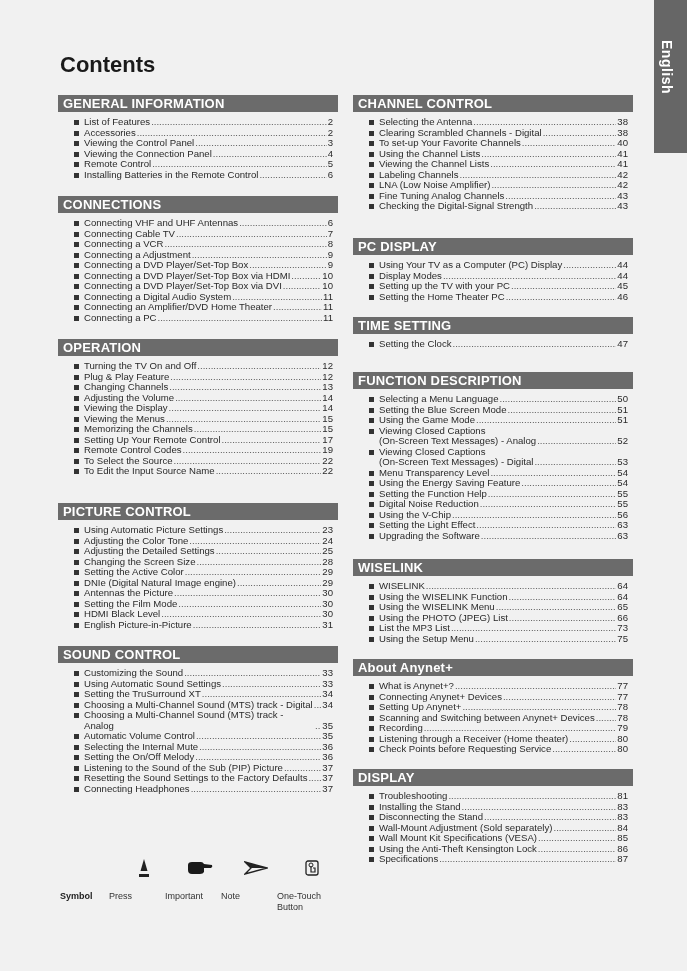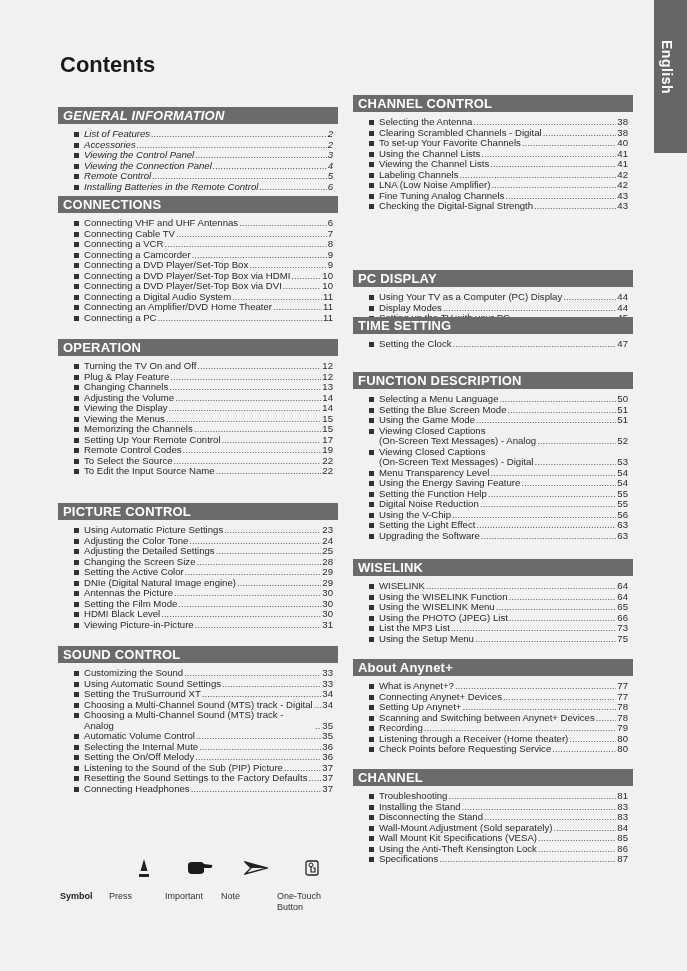--- a/index.html
+++ b/index.html
@@ -50,21 +50,21 @@
 </head>
 <body>
 
 <div class="lang-tab">
   <span>English</span>
 </div>
 
 <div class="title">Contents</div>
 
 <div class="col left" id="col-left">
-    <div class="section" style="top: 12px; font-style: italic;">
+    <div class="section" style="top: 0px;">
       <div class="sec-head">GENERAL INFORMATION</div>
       <ul class="items">
         <li>
           <span class="lbl">List of Features</span>
           <span class="dots"></span>
           <span class="pg">2</span>
         </li>
         <li>
           <span class="lbl">Accessories</span>
           <span class="dots"></span>
@@ -104,21 +104,21 @@
           <span class="lbl">Connecting Cable TV</span>
           <span class="dots"></span>
           <span class="pg">7</span>
         </li>
         <li>
           <span class="lbl">Connecting a VCR</span>
           <span class="dots"></span>
           <span class="pg">8</span>
         </li>
         <li>
-          <span class="lbl">Connecting a Camcorder</span>
+          <span class="lbl">Connecting a Adjustment</span>
           <span class="dots"></span>
           <span class="pg">9</span>
         </li>
         <li>
           <span class="lbl">Connecting a DVD Player/Set-Top Box</span>
           <span class="dots"></span>
           <span class="pg">9</span>
         </li>
         <li>
           <span class="lbl">Connecting a DVD Player/Set-Top Box via HDMI</span>
@@ -249,21 +249,21 @@
           <span class="lbl">Setting the Film Mode</span>
           <span class="dots"></span>
           <span class="pg">30</span>
         </li>
         <li>
           <span class="lbl">HDMI Black Level</span>
           <span class="dots"></span>
           <span class="pg">30</span>
         </li>
         <li>
-          <span class="lbl">Viewing Picture-in-Picture</span>
+          <span class="lbl">English Picture-in-Picture</span>
           <span class="dots"></span>
           <span class="pg">31</span>
         </li>
       </ul>
     </div>
     <div class="section" style="top: 551px;">
       <div class="sec-head">SOUND CONTROL</div>
       <ul class="items">
         <li>
           <span class="lbl">Customizing the Sound</span>
@@ -367,21 +367,21 @@
           <span class="dots"></span>
           <span class="pg">43</span>
         </li>
         <li>
           <span class="lbl">Checking the Digital-Signal Strength</span>
           <span class="dots"></span>
           <span class="pg">43</span>
         </li>
       </ul>
     </div>
-    <div class="section" style="top: 143px; margin-top: 32px;">
+    <div class="section" style="top: 143px;">
       <div class="sec-head">PC DISPLAY</div>
       <ul class="items">
         <li>
           <span class="lbl">Using Your TV as a Computer (PC) Display</span>
           <span class="dots"></span>
           <span class="pg">44</span>
         </li>
         <li>
           <span class="lbl">Display Modes</span>
           <span class="dots"></span>
@@ -545,21 +545,21 @@
           <span class="pg">80</span>
         </li>
         <li>
           <span class="lbl">Check Points before Requesting Service</span>
           <span class="dots"></span>
           <span class="pg">80</span>
         </li>
       </ul>
     </div>
     <div class="section" style="top: 674px;">
-      <div class="sec-head">CHANNEL</div>
+      <div class="sec-head">DISPLAY</div>
       <ul class="items">
         <li>
           <span class="lbl">Troubleshooting</span>
           <span class="dots"></span>
           <span class="pg">81</span>
         </li>
         <li>
           <span class="lbl">Installing the Stand</span>
           <span class="dots"></span>
           <span class="pg">83</span>

